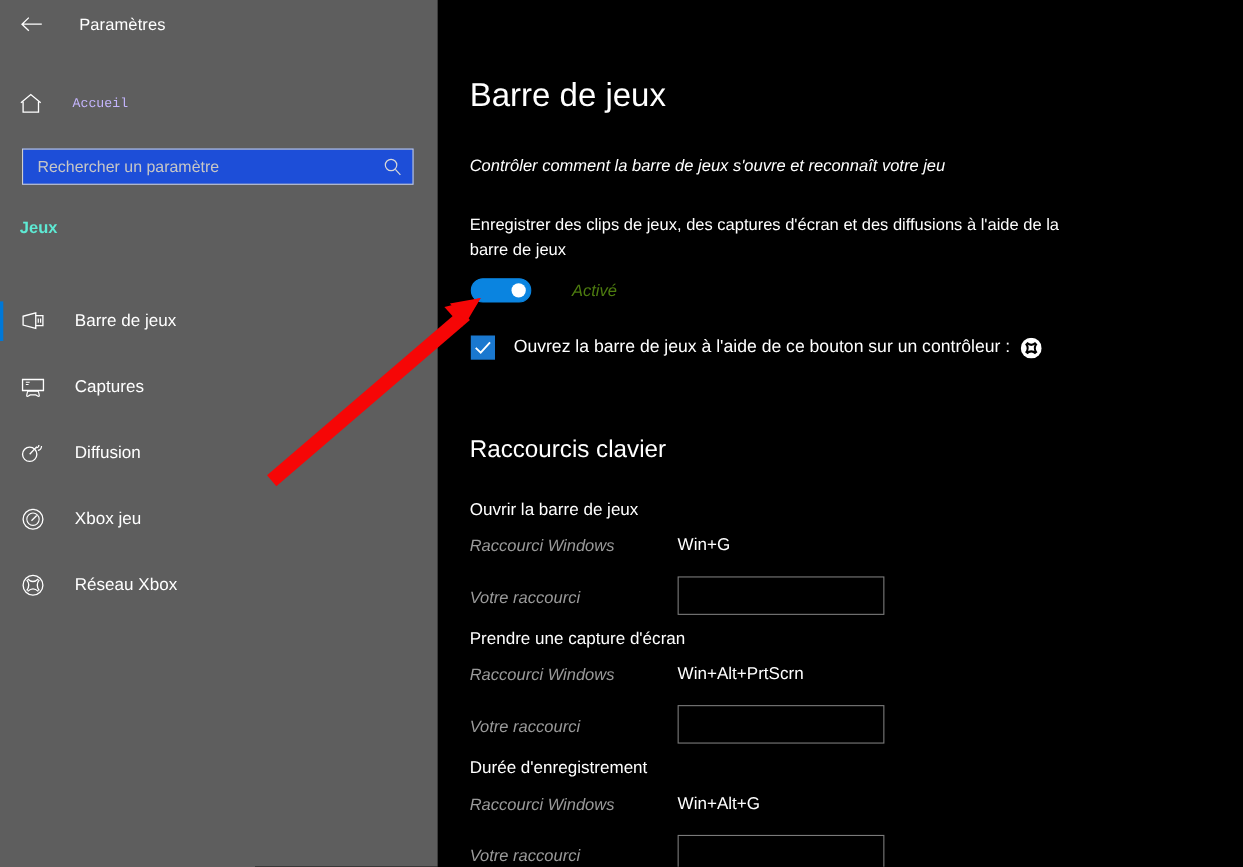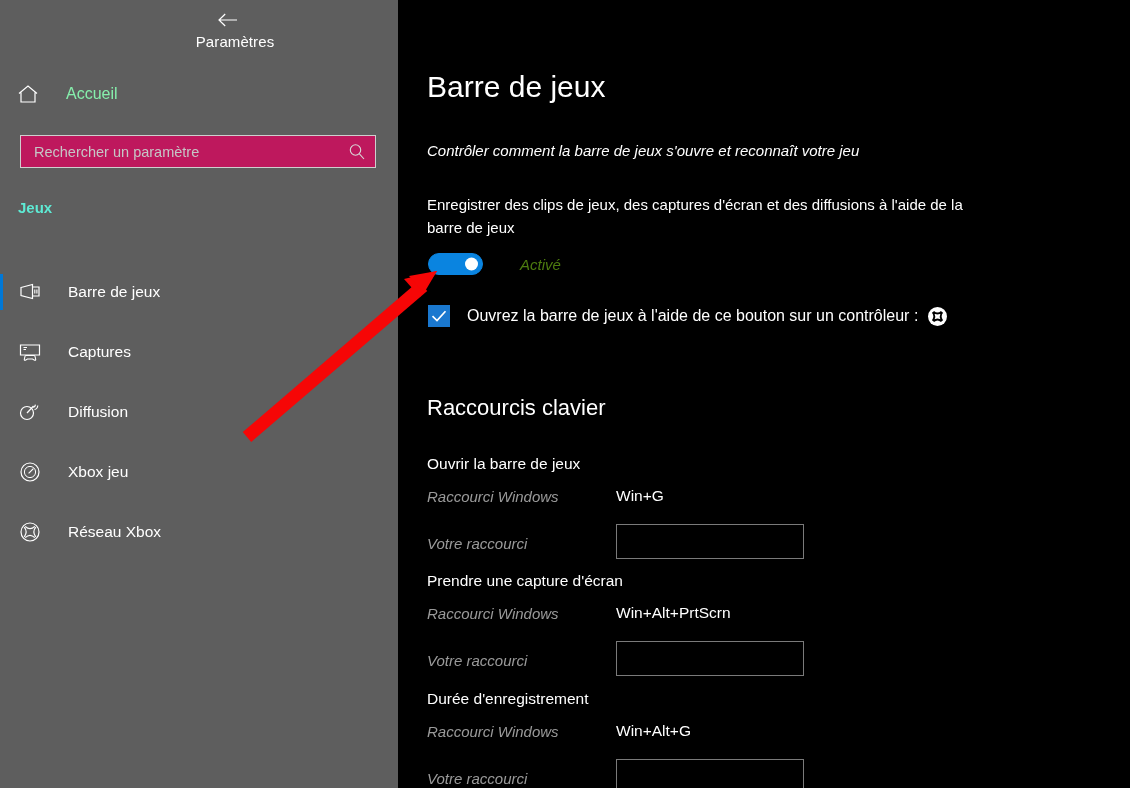--- a/index.html
+++ b/index.html
@@ -11,41 +11,41 @@
   }
   #app { position: relative; width: 1130px; height: 788px; background: #000; }
 
   
   #sidebar {
     position: absolute; left: 0; top: 0;
     width: 398px; height: 788px;
     background: #5e5e5e;
   }
   #titlebar-left {
-    position: absolute; left: 0; top: 6px; width: 450px; height: 44px;
-    display: flex; align-items: center; flex-direction: column;
+    position: absolute; left: 0; top: 0; width: 450px; height: 44px;
+    display: flex; align-items: center;
   }
   .back-btn {
     width: 46px; height: 32px; margin-left: 6px;
     display: flex; align-items: center; justify-content: center;
   }
   .app-title {
     font-size: 15px; color: #ffffff; margin-left: 20px; letter-spacing: .1px;
   }
   .home-row {
     position: absolute; left: 0; top: 74px; width: 398px; height: 40px;
     display: flex; align-items: center;
   }
   .home-icon { width: 44px; display: flex; justify-content: center; align-items: center; margin-left: 6px; }
-  .home-label { font-size: 16px; color: #86efac; margin-left: 16px; }
+  .home-label { font-size: 12px; color: #c4b5fd; margin-left: 16px; font-family: Liberation Mono, monospace; }
 
   .search-wrap {
     position: absolute; left: 20px; top: 135px;
     width: 356px; height: 33px;
-    background: #be185d; border: 1px solid #cfcfcf;
+    background: #1d4ed8; border: 1px solid #cfcfcf;
     display: flex; align-items: center;
   }
   .search-input {
     flex: 1; background: transparent; border: 0; outline: none;
     font-family: "Liberation Sans", sans-serif;
     font-size: 14.5px; color: #e8e8e8; padding-left: 13px;
   }
   .search-input::placeholder { color: #c6c6c6; opacity: 1; }
   .search-icon-box { width: 36px; display: flex; align-items: center; justify-content: center; }
 

